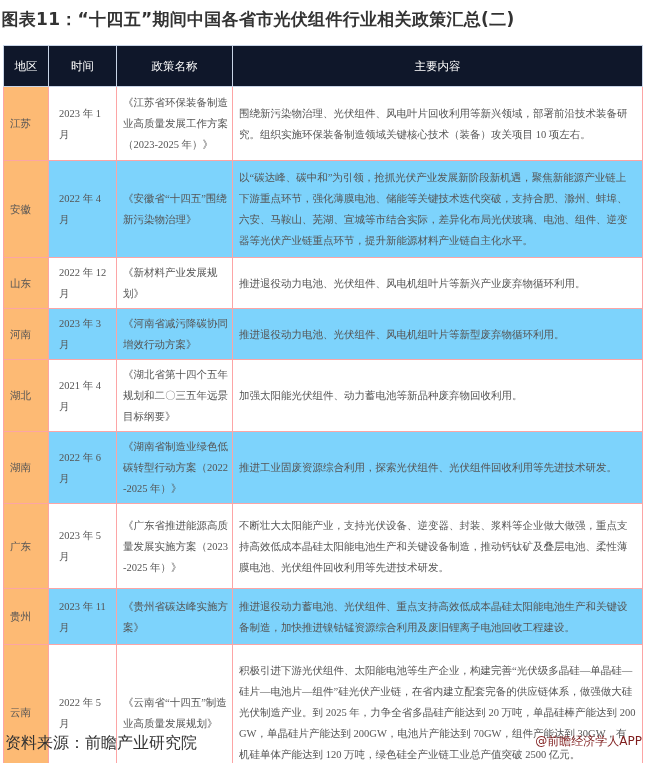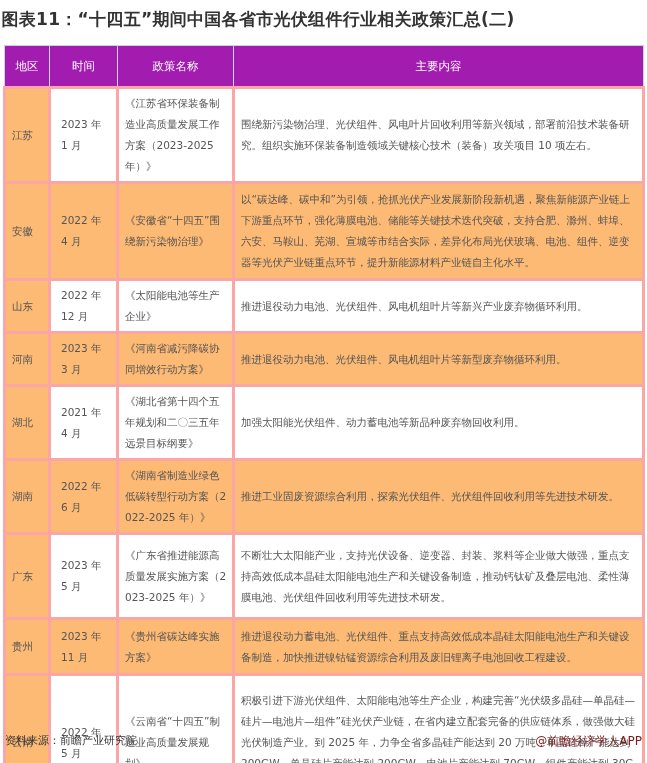--- a/index.html
+++ b/index.html
@@ -2,29 +2,29 @@
 <html><head>
 <meta charset="utf-8">
 <style>
   html, body { margin: 0; padding: 0; background: #ffffff; }
   body { width: 647px; height: 763px; position: relative; overflow: hidden;
          font-family: "DejaVu Sans", "Liberation Sans", sans-serif; color: #444; }
   .title { position: absolute; top: 8px; left: 0; width: 516px; text-align: center;
            font-size: 17px; font-weight: bold; color: #333; letter-spacing: 0.3px; }
   table { position: absolute; left: 3px; top: 45px; width: 639px; border-collapse: collapse;
           table-layout: fixed; }
-  th { background: #a21caf; color: #ffffff; font-size: 11.5px; font-weight: normal;
+  th { background: #0f172a; color: #ffffff; font-size: 11.5px; font-weight: normal;
        height: 40px; border: 1px solid #c8d4e6; padding: 0; text-align: center; }
-  td { border: 3px solid #fca5a5; font-size: 10.5px; color: #555; line-height: 21px;
-       padding: 4px 6px; vertical-align: middle; word-break: break-all; }
+  td { border: 1px solid #fca5a5; font-size: 10.5px; color: #555; line-height: 21px;
+       padding: 4px 6px; vertical-align: middle; word-break: break-all; font-family: Liberation Serif, serif; }
   td.region { background: #fdba74; padding-left: 6px; }
   td.date { padding-left: 10px; }
   td.policy { padding-left: 6px; padding-right: 4px; }
-  tr.alt td:not(.region) { background: #fdba74; }
-  .footer-left { position: absolute; left: 5px; top: 733px; font-size: 11px; color: #333; }
+  tr.alt td:not(.region) { background: #7dd3fc; }
+  .footer-left { position: absolute; left: 5px; top: 733px; font-size: 16px; color: #333; }
   .footer-right { position: absolute; right: 5px; top: 733px; font-size: 12px; color: #7f1d1d; }
 </style>
 </head>
 <body>
 
 <div class="title">图表11：“十四五”期间中国各省市光伏组件行业相关政策汇总(二)</div>
 
 <table>
   <colgroup>
     <col style="width:45px">
@@ -49,21 +49,21 @@
     </tr>
     <tr class="alt" style="height:97px">
       <td class="region">安徽</td>
       <td class="date">2022 年 4 月</td>
       <td class="policy">《安徽省“十四五”围绕新污染物治理》</td>
       <td>以“碳达峰、碳中和”为引领，抢抓光伏产业发展新阶段新机遇，聚焦新能源产业链上下游重点环节，强化薄膜电池、储能等关键技术迭代突破，支持合肥、滁州、蚌埠、六安、马鞍山、芜湖、宣城等市结合实际，差异化布局光伏玻璃、电池、组件、逆变器等光伏产业链重点环节，提升新能源材料产业链自主化水平。</td>
     </tr>
     <tr style="height:31px">
       <td class="region">山东</td>
       <td class="date">2022 年 12 月</td>
-      <td class="policy">《太阳能电池等生产企业》</td>
+      <td class="policy">《新材料产业发展规划》</td>
       <td>推进退役动力电池、光伏组件、风电机组叶片等新兴产业废弃物循环利用。</td>
     </tr>
     <tr class="alt" style="height:46px">
       <td class="region">河南</td>
       <td class="date">2023 年 3 月</td>
       <td class="policy">《河南省减污降碳协同增效行动方案》</td>
       <td>推进退役动力电池、光伏组件、风电机组叶片等新型废弃物循环利用。</td>
     </tr>
     <tr style="height:53px">
       <td class="region">湖北</td>

